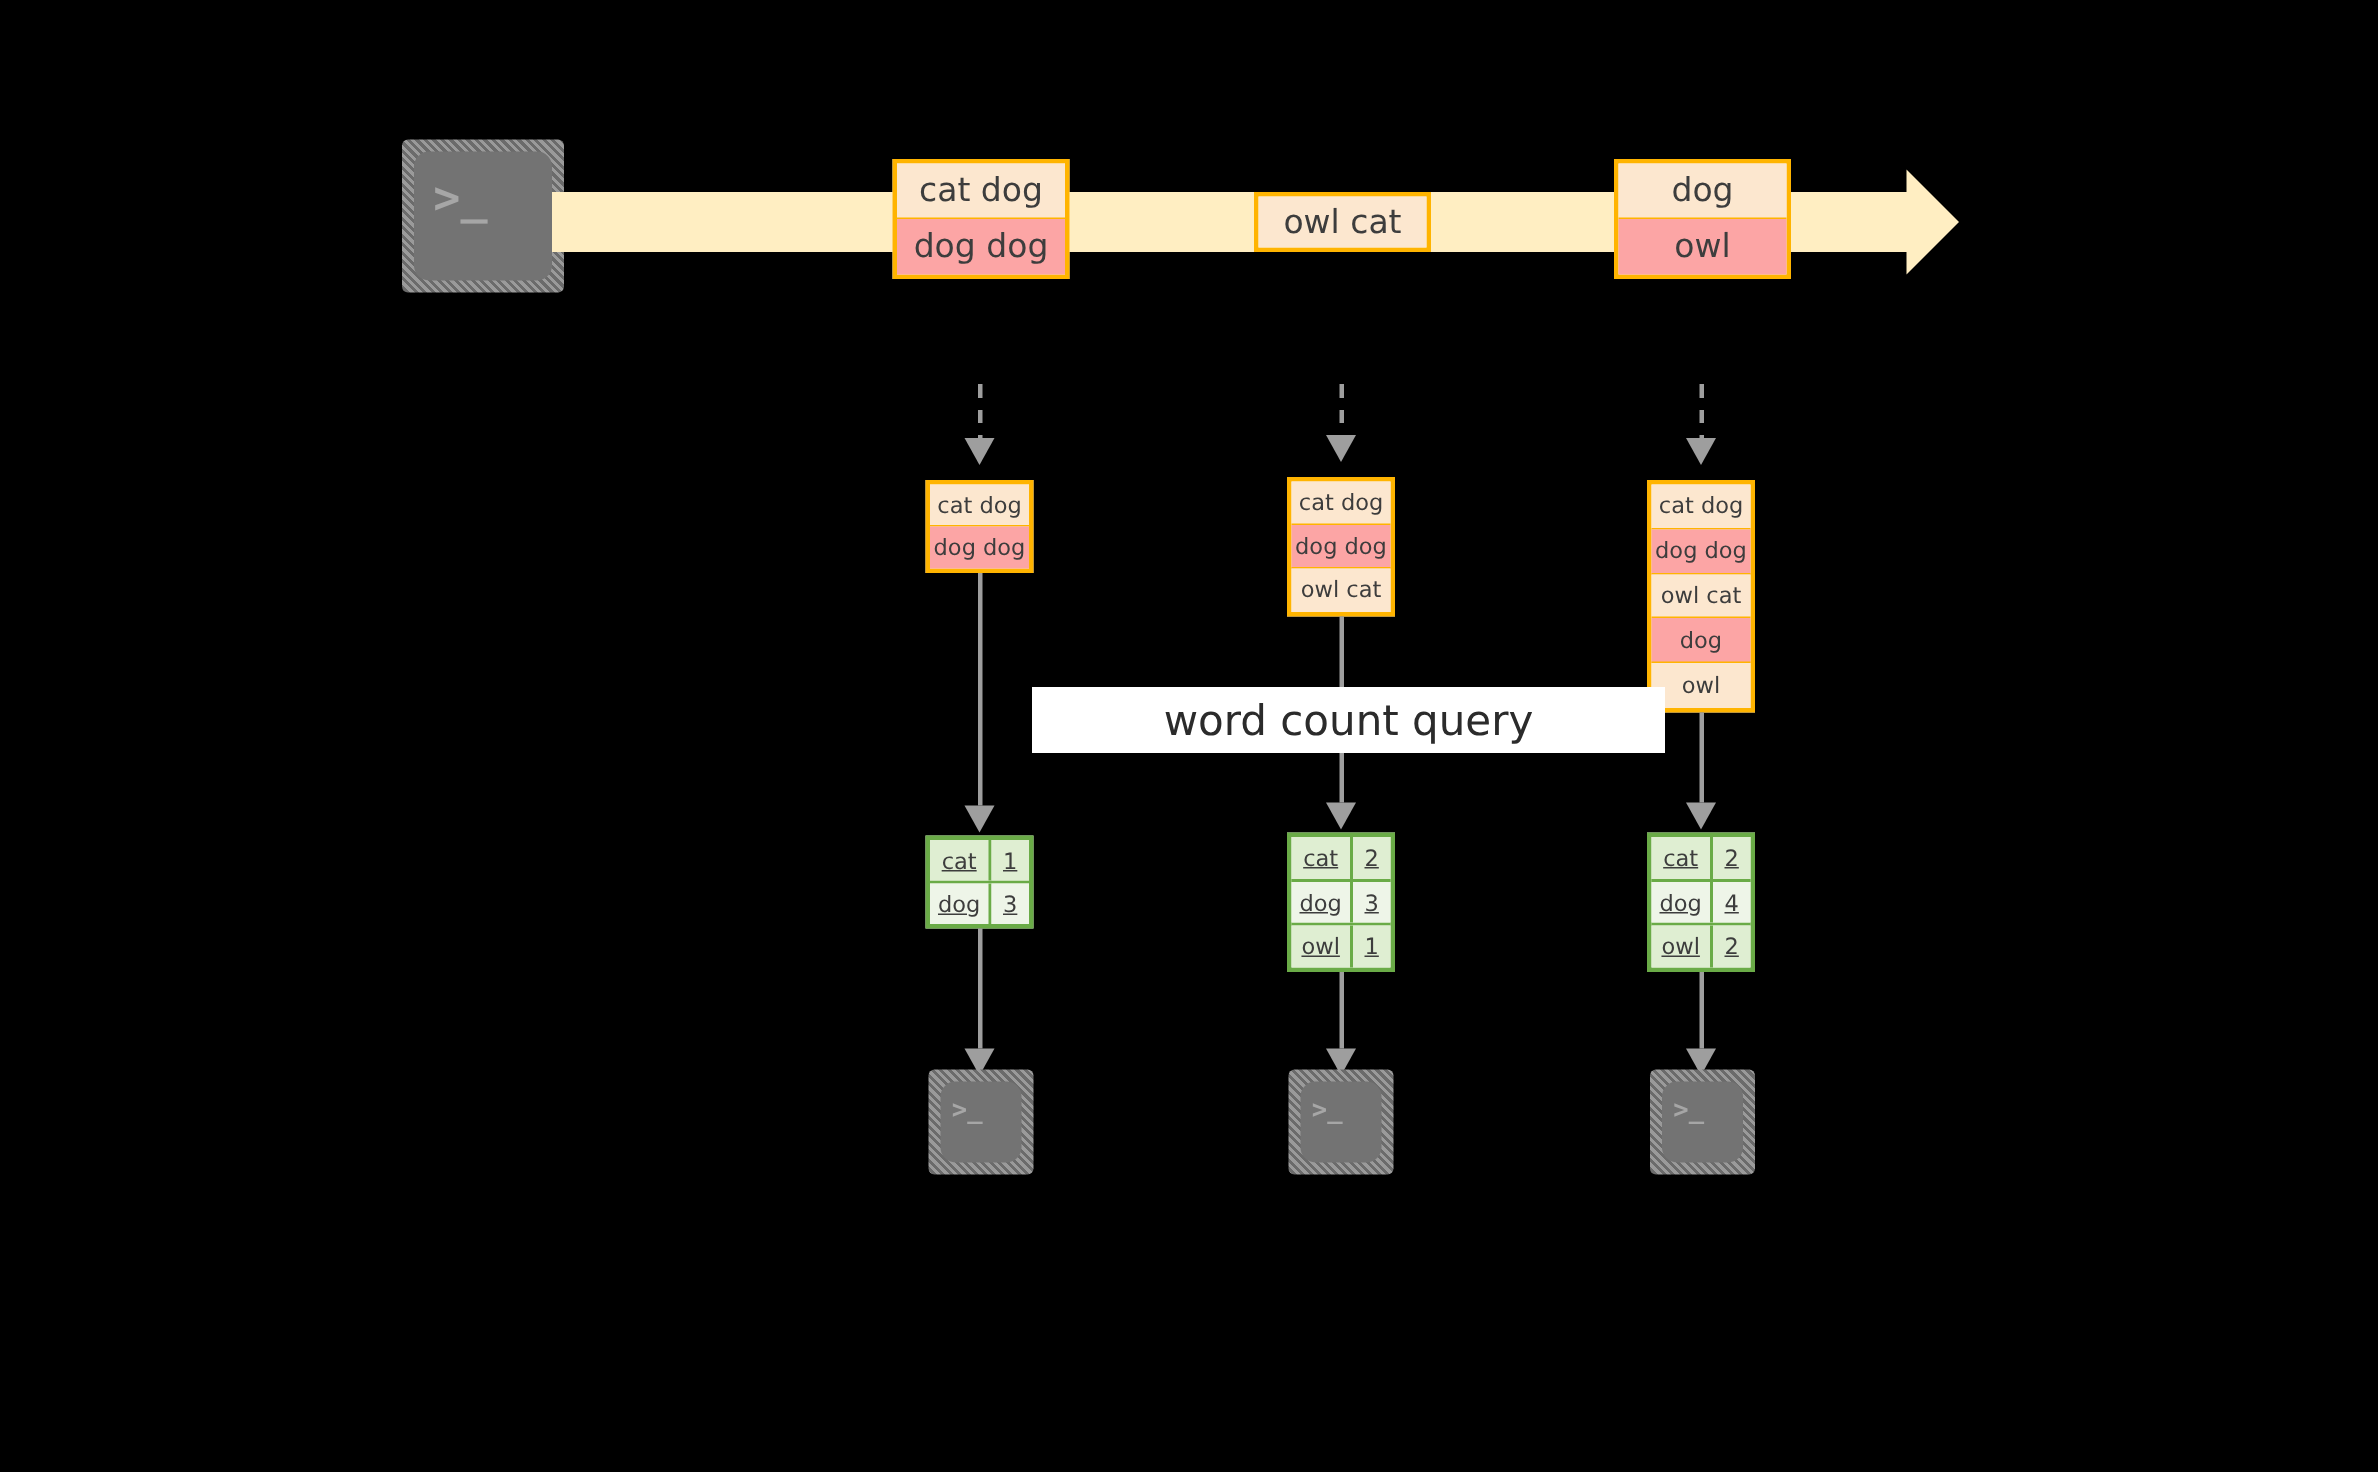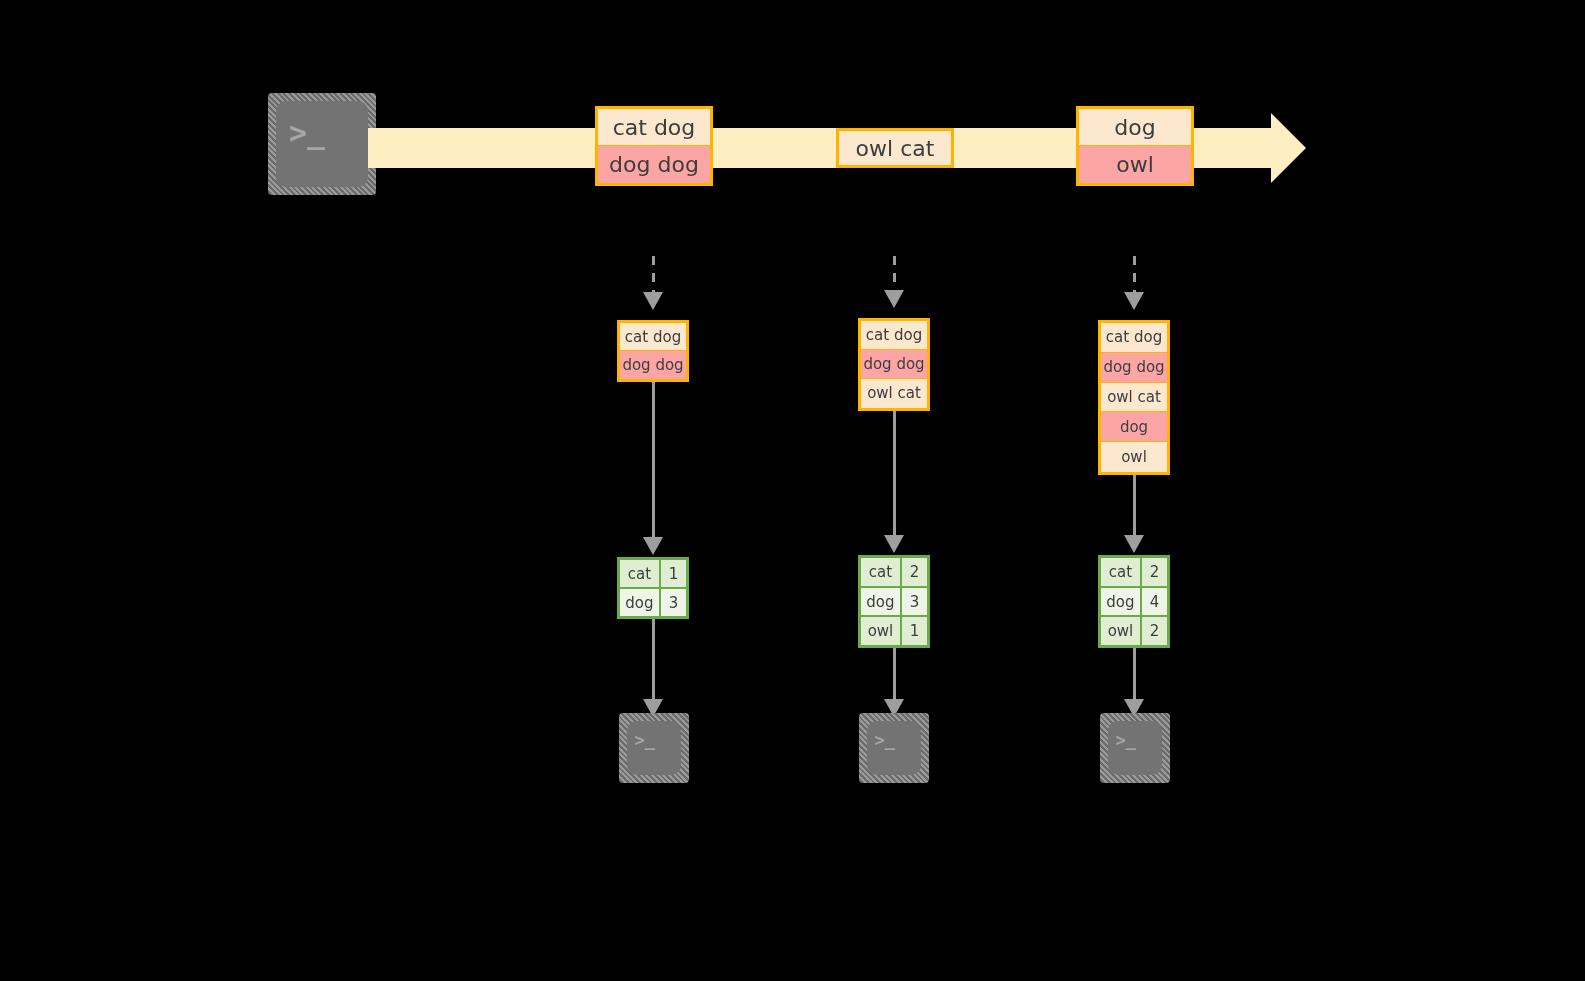--- a/index.html
+++ b/index.html
@@ -93,20 +93,21 @@
   }
   .gbox .grow:last-child { border-bottom: none; }
   .gbox .grow.shade .gcell { background: #dfeed2; }
   .gbox .grow.light  .gcell { background: #eef5e8; }
   .gbox .gcell {
     display: flex;
     align-items: center;
     justify-content: center;
     color: #3d3d3d;
     box-sizing: border-box;
+    text-decoration: underline;
   }
   .gbox .gcell.word {
     border-right: 2px solid #6aab47;
   }
 
   
   .vline {
     position: absolute;
     width: 3px;
     background: #9e9e9e;
@@ -196,20 +197,23 @@
     <div class="row shade" style="height:20%; font-size:15px;">cat dog</div>
     <div class="row light" style="height:20%; font-size:15px;">dog dog</div>
     <div class="row shade" style="height:20%; font-size:15px;">owl cat</div>
     <div class="row light" style="height:20%; font-size:15px;">dog</div>
     <div class="row shade" style="height:20%; font-size:15px;">owl</div>
   </div>
 
   <div class="vline" style="left:1133px; top:475px; height:60px;"></div>
   <div class="vhead" style="left:1124px; top:535px;"></div>
 
+  <div class="query-label" style="left:688px; top:458px; width:422px; height:44px; font-size:28px;">
+    <span>word count query</span>
+  </div>
 
   <div class="gbox" style="left:617px; top:557px; width:72px; height:62px;">
     <div class="grow shade">
       <div class="gcell word" style="width:62%; font-size:15px;">cat</div>
       <div class="gcell count" style="width:38%; font-size:15px;">1</div>
     </div>
     <div class="grow light">
       <div class="gcell word" style="width:62%; font-size:15px;">dog</div>
       <div class="gcell count" style="width:38%; font-size:15px;">3</div>
     </div>

